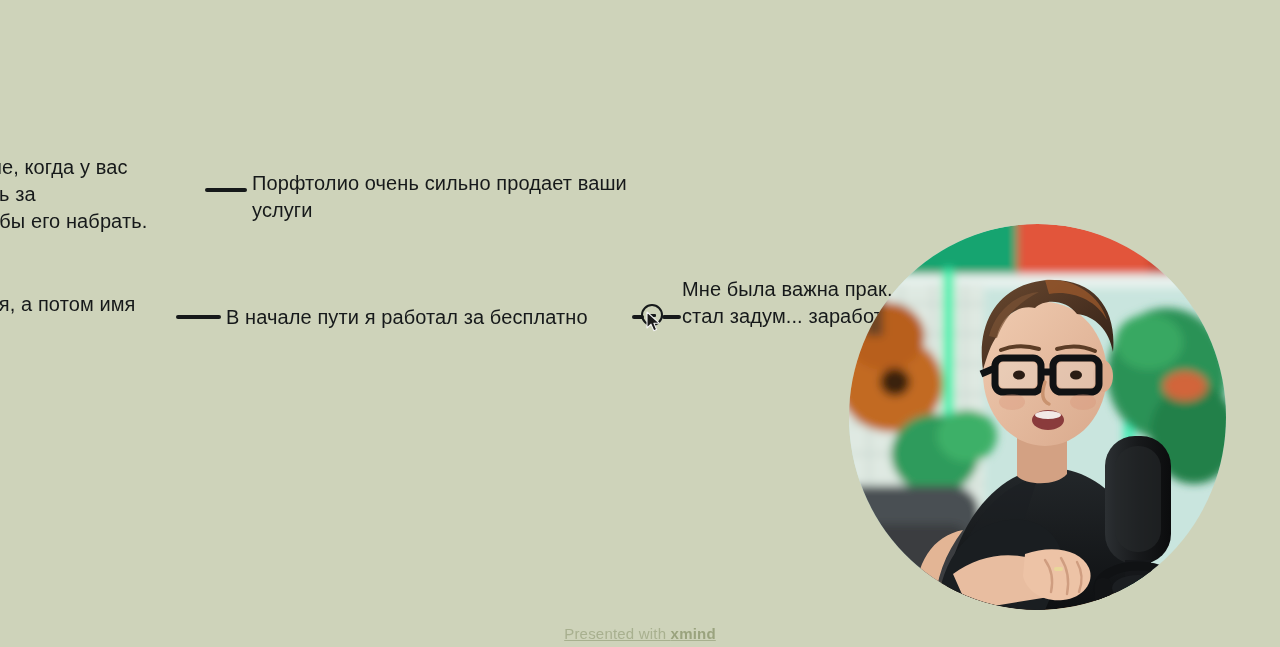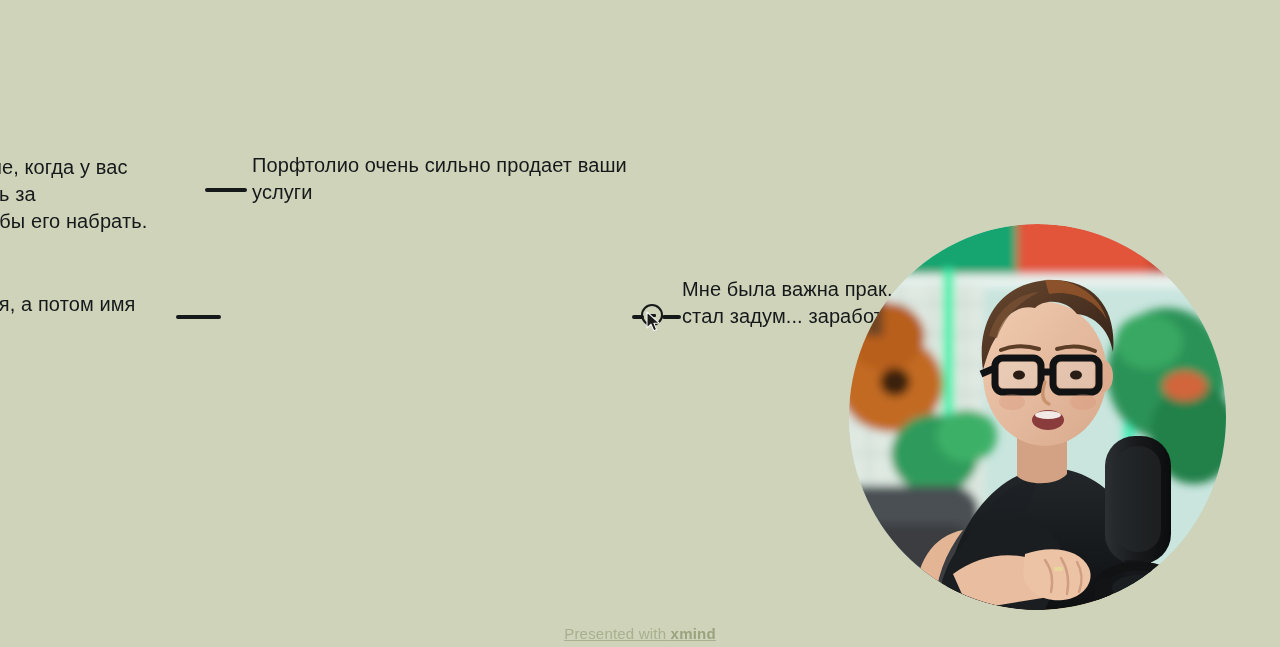--- a/index.html
+++ b/index.html
@@ -39,21 +39,21 @@
   
   #topic-parent-a {
     left:-38px;
     top:154px;
     width:220px;
   }
 
   
   #topic-portfolio {
     left:252px;
-    top:152px;
+    top:170px;
     width:420px;
   }
 
   
   #topic-parent-b {
     left:-32px;
     top:291px;
     width:210px;
   }
 
@@ -158,20 +158,21 @@
 ...тобы его набрать.</div>
 
   <div class="connector" id="connector-portfolio"></div>
 
   <div class="topic-text" id="topic-portfolio">Порфтолио очень сильно продает ваши услуги</div>
 
   <div class="topic-text" id="topic-parent-b">...мя, а потом имя</div>
 
   <div class="connector" id="connector-free-work"></div>
 
+  <div class="topic-text" id="topic-free-work">В начале пути я работал за бесплатно</div>
 
   <div class="connector" id="connector-left-stub"></div>
 
   <div id="collapse-toggle" title="collapse"></div>
 
   <div class="connector" id="connector-right-stub"></div>
 
   <div class="topic-text" id="topic-practice">Мне была важна прак... потом я стал задум... заработке.</div>
 
 </div>

